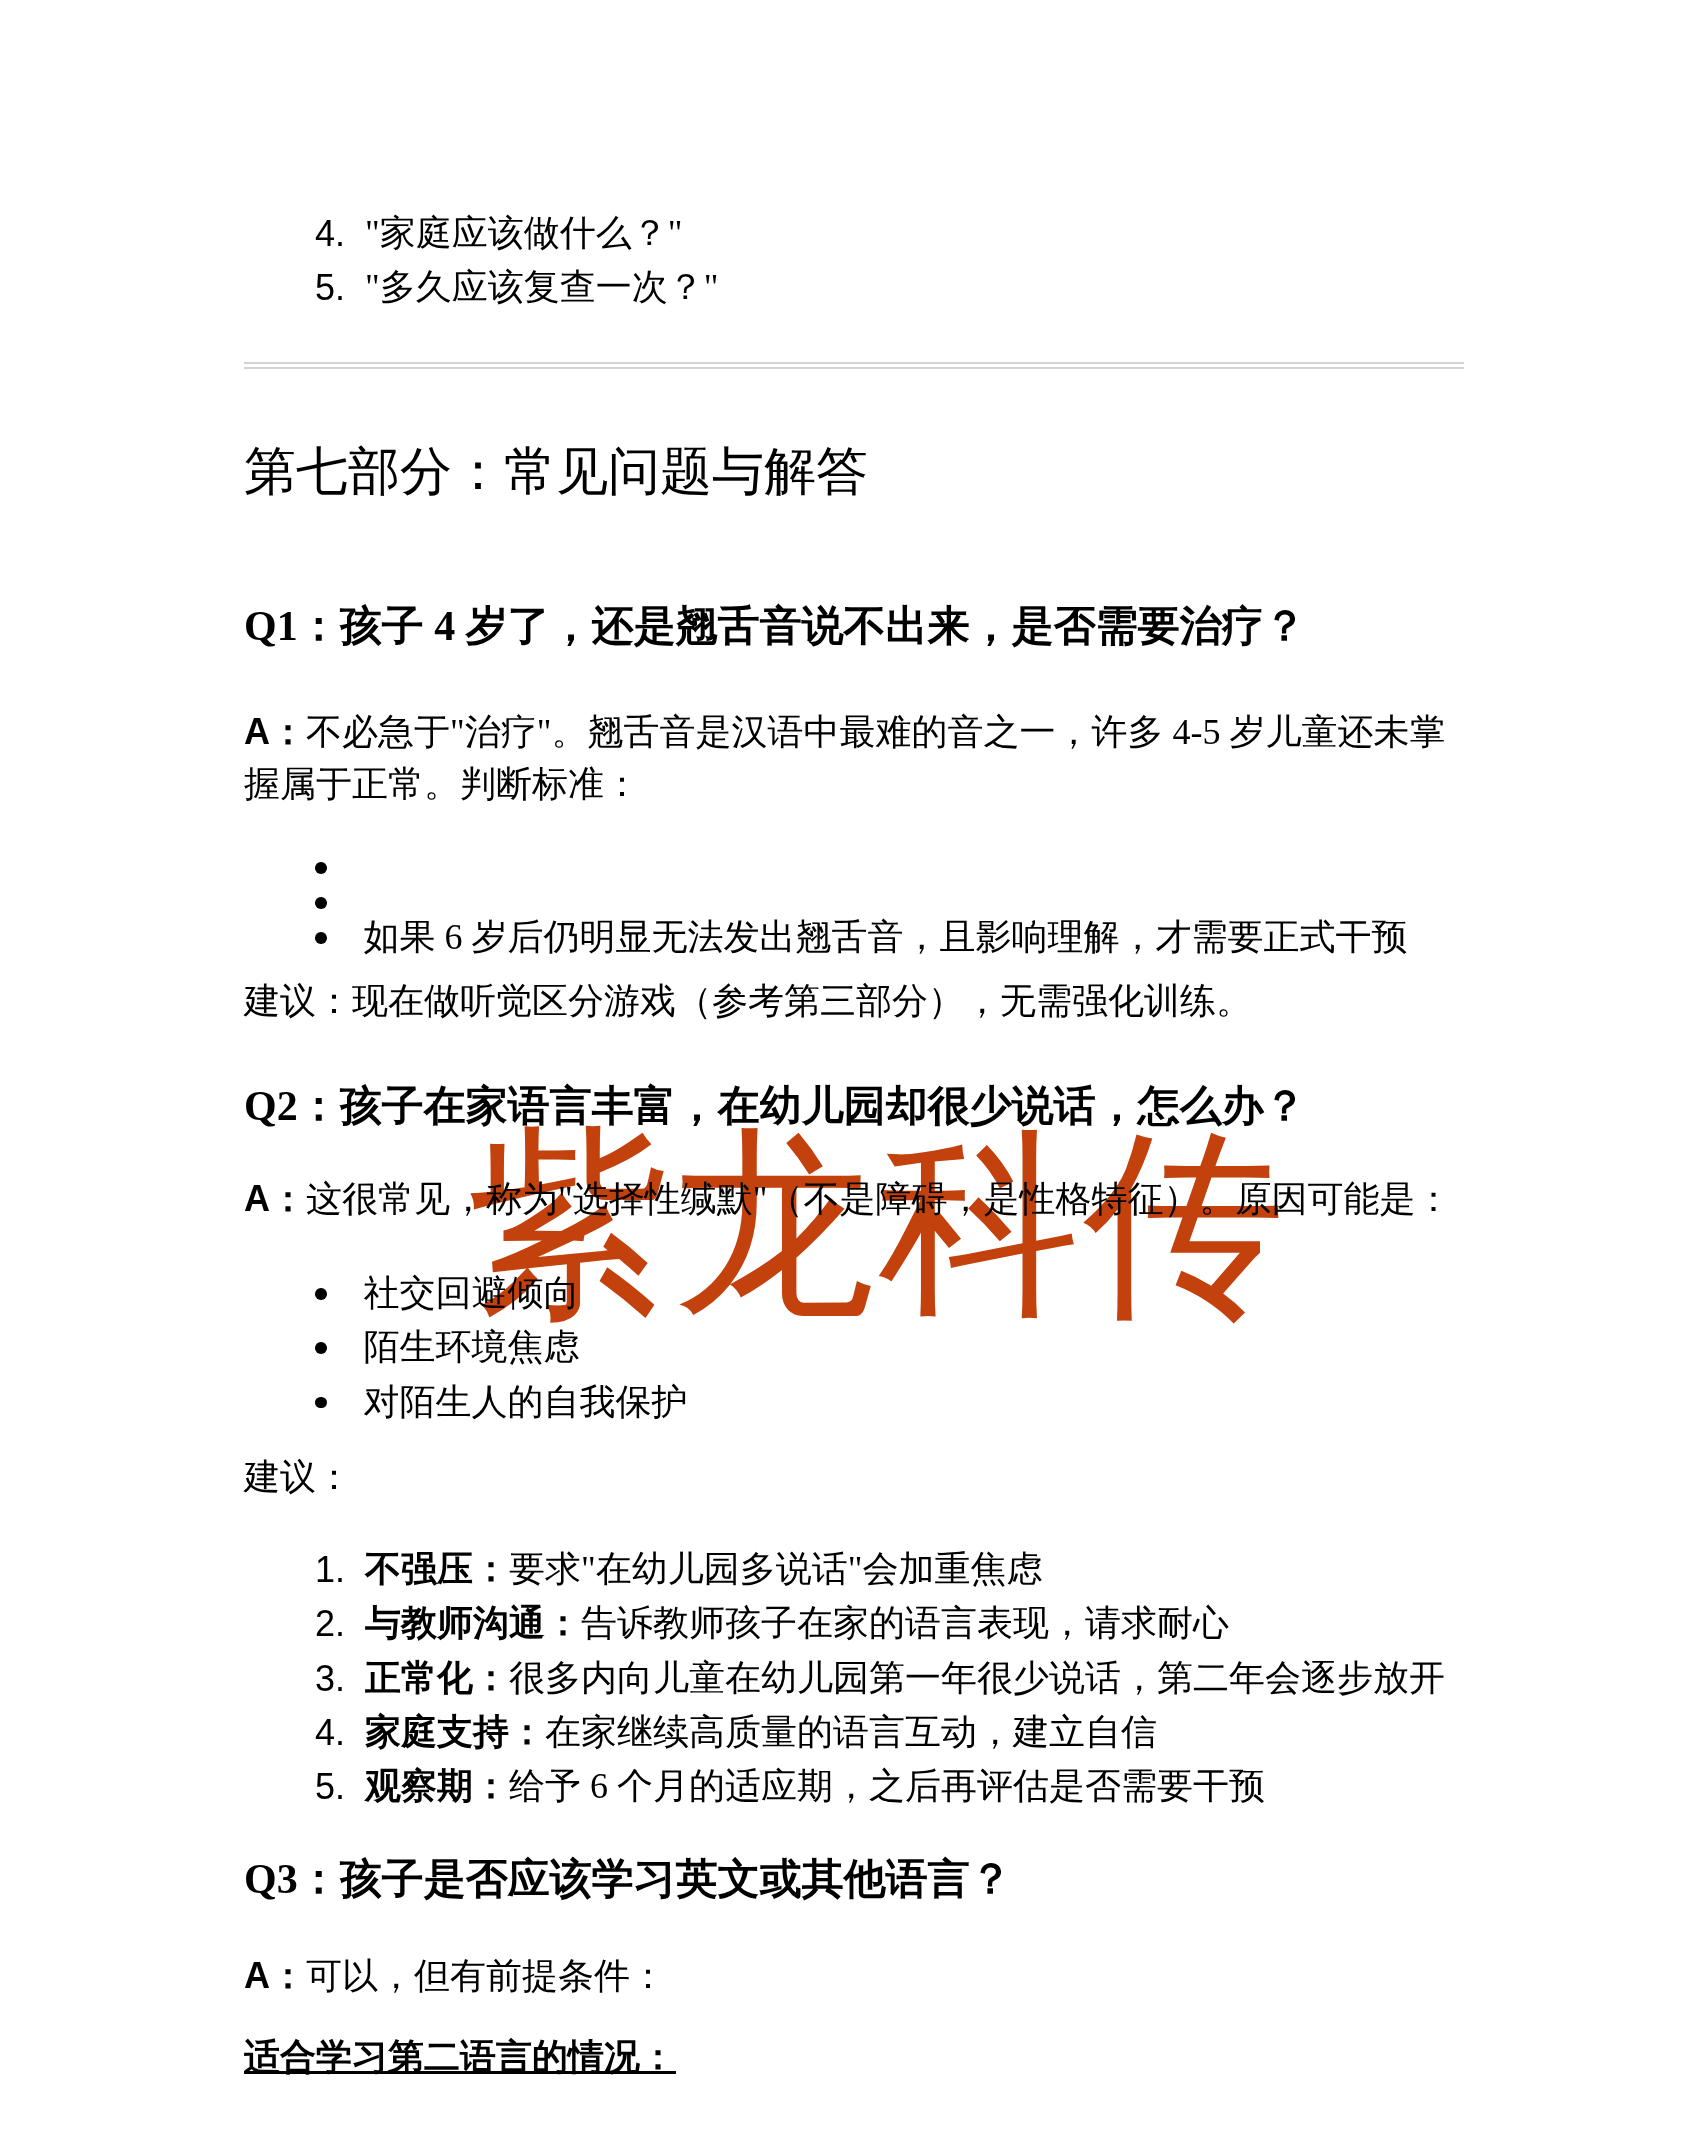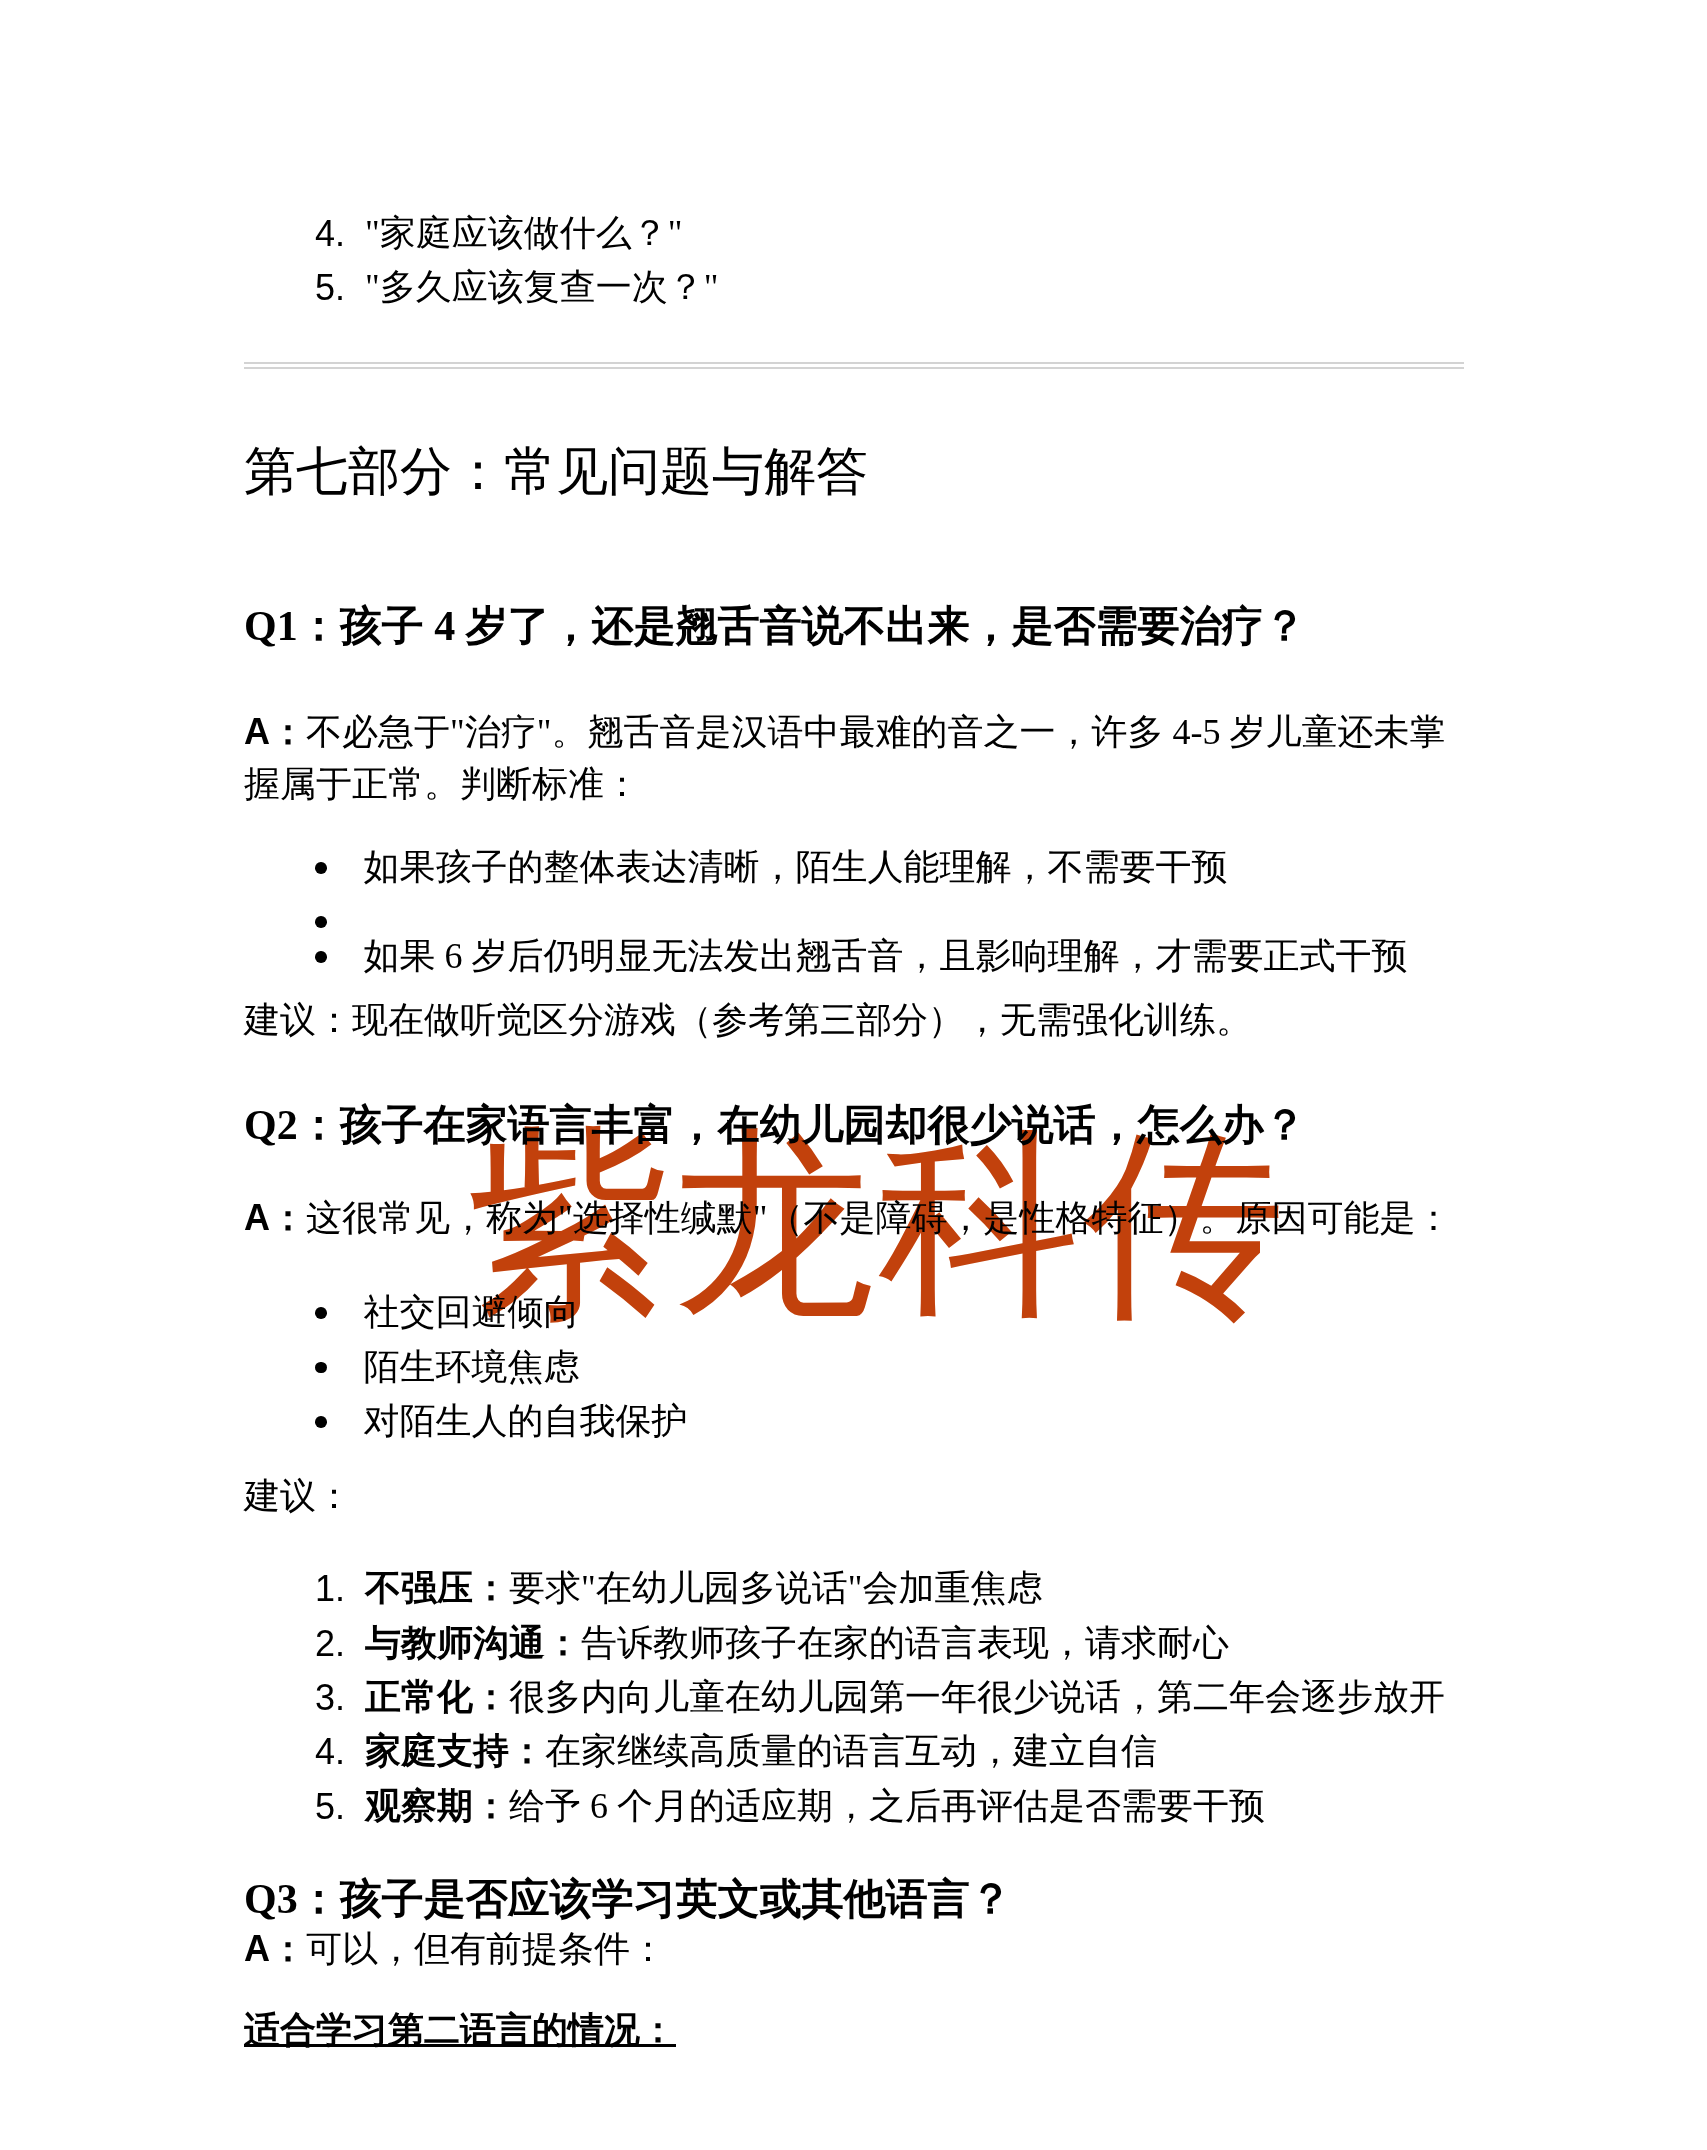--- a/index.html
+++ b/index.html
@@ -17,21 +17,21 @@
   .content {
     position:relative; z-index:1;
     padding:208px 241px 0 244px;
     font-size:36px; line-height:51px;
   }
   h1 { font-size:52px; line-height:57px; font-weight:normal; margin:74px 0 12px 0; }
   h2 { font-size:42px; line-height:48px; font-weight:bold; margin:0; }
   .q1t { margin-top:102px; } .q2t { margin-top:55px; } .q3t { margin-top:43px; }
   p { margin:0; }
   .ans { line-height:52px; }
-  .ans1 { margin-top:56px; } .ans2 { margin-top:43px; } .ans3 { }
+  .ans1 { margin-top:56px; } .ans2 { margin-top:43px; } .ans3 { margin-top:47px; }
   .alabel { font-family:"Liberation Sans","DejaVu Sans",sans-serif; font-weight:bold; }
   .divider {
     margin-top:49px; margin-right:1.7px; height:2.6px; background:#ffffff;
     border-top:2.6px solid #d3d3d3; border-bottom:2.6px solid #d3d3d3;
   }
   .olist, .ulist { margin:0; }
   .li { display:flex; align-items:flex-start; padding-left:71px; }
   .li + .li { margin-top:3.4px; }
   .num { flex:0 0 50px; font-family:"Liberation Sans","DejaVu Sans",sans-serif; }
   .dot {
@@ -68,21 +68,20 @@
 
     <h1>第七部分：常见问题与解答</h1>
 
     <h2 class="q1t">Q1：孩子 4 岁了，还是翘舌音说不出来，是否需要治疗？</h2>
 
     <p class="ans ans1"><span class="alabel">A：</span><span>不必急于"治疗"。翘舌音是汉语中最难的音之一，许多 4-5 岁儿童还未掌握属于正常。判断标准：</span></p>
 
     <div class="ulist b1">
       <div class="li">
         <span class="dot"></span>
-        <span class="txt">如果孩子的整体表达清晰，陌生人能理解，不需要干预</span>
       </div>
       <div class="li">
         <span class="dot"></span>
       </div>
       <div class="li">
         <span class="dot"></span>
         <span class="txt">如果 6 岁后仍明显无法发出翘舌音，且影响理解，才需要正式干预</span>
       </div>
     </div>
 

